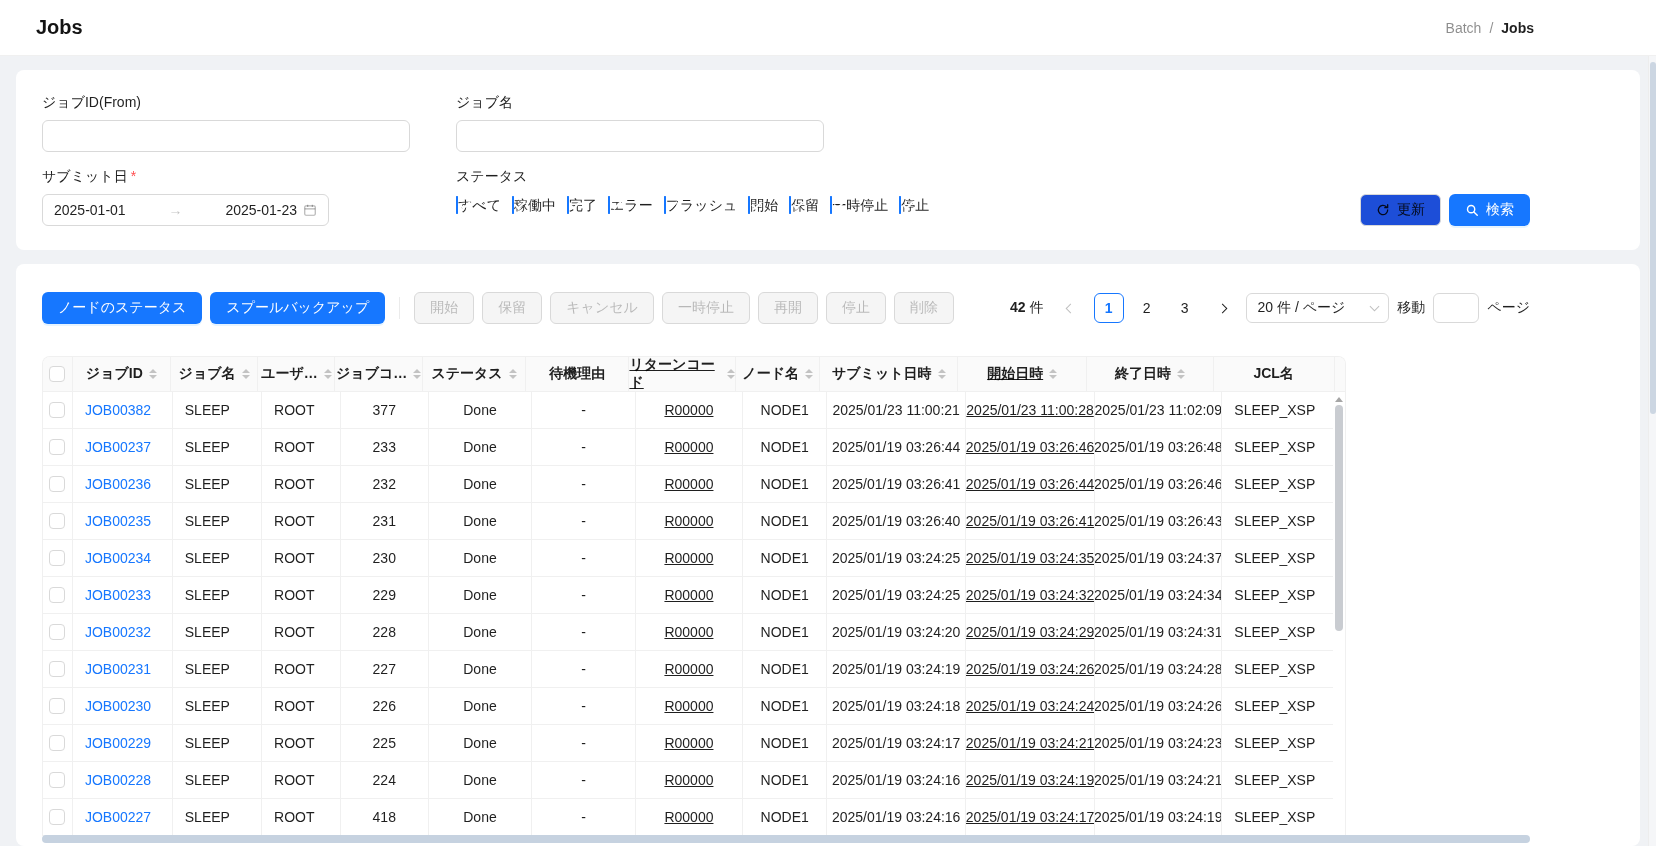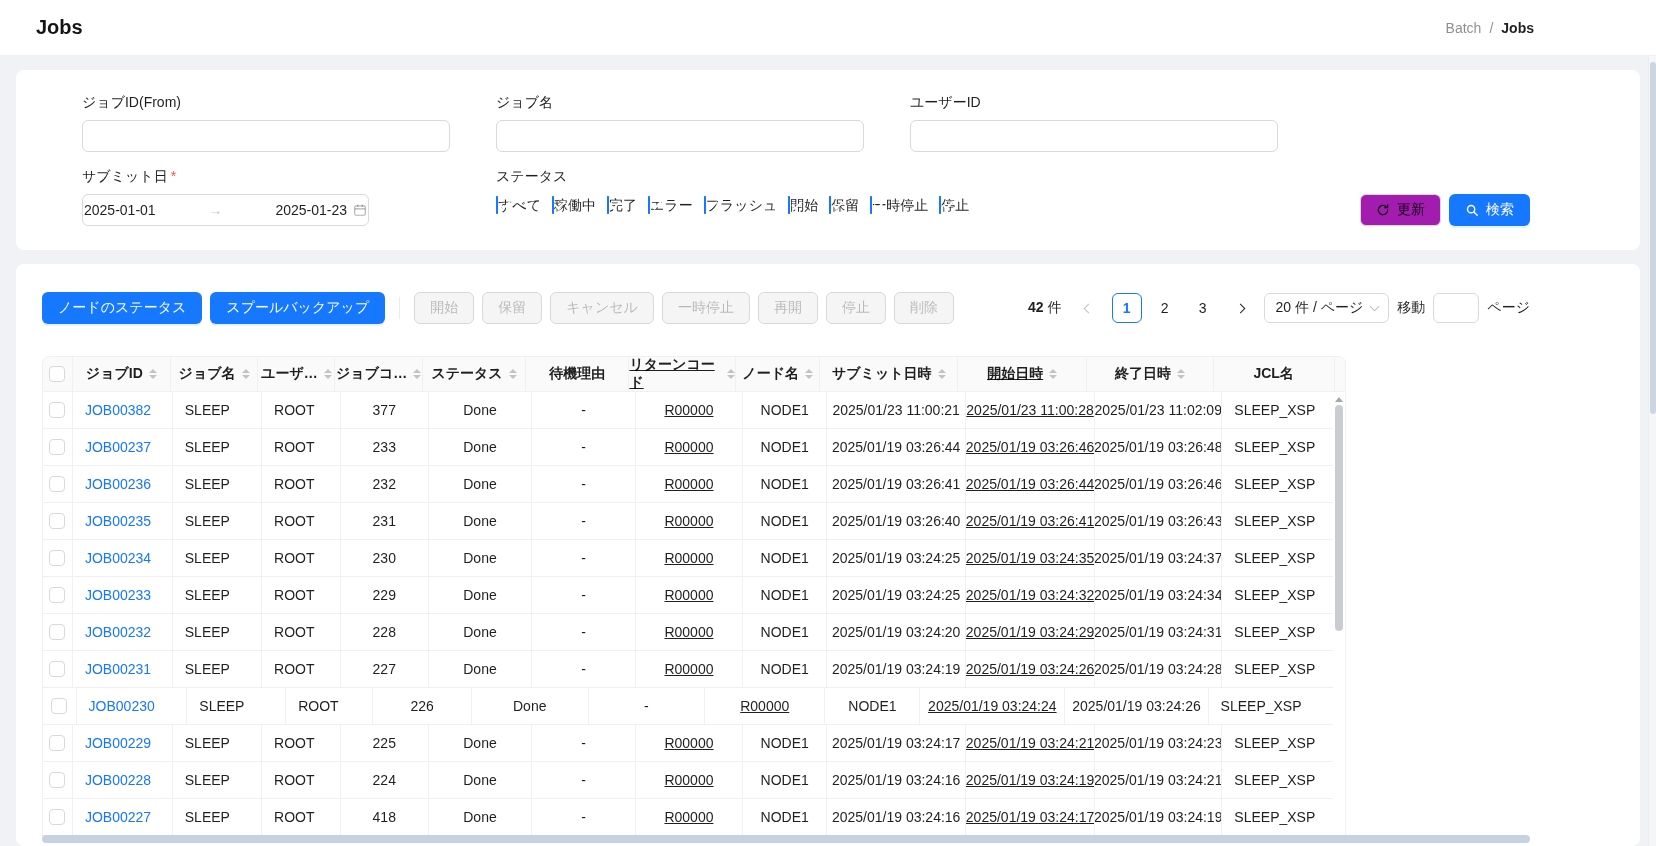--- a/index.html
+++ b/index.html
@@ -16,63 +16,63 @@
   .breadcrumb { display:flex; align-items:center; gap:8px; font-size:14px; }
   .bc-parent { color:rgba(0,0,0,0.45); cursor:pointer; }
   .bc-sep { color:rgba(0,0,0,0.45); }
   .bc-current { color:rgba(0,0,0,0.88); font-weight:600; }
   
   .page { padding:14px 16px 0; height:790px; display:flex; flex-direction:column; gap:14px; }
   .card { background:#fff; border-radius:8px; }
   .filter-card { padding:24px 26px; height:180px; }
   .main-card { flex:1; padding:28px 26px 0; position:relative; overflow:hidden; }
   
-  .f-row { display:flex;margin-left:40px; }
+  .f-row { display:flex; }
   .f-row + .f-row { margin-top:16px; }
   .field { width:368px; margin-right:46px; }
   .field label { display:block; font-size:14px; margin-bottom:8px; color:rgba(0,0,0,0.88); }
   .req { color:#ff4d4f; margin-left:3px; }
   .text-input { width:100%; height:32px; border:1px solid #d9d9d9; border-radius:6px;
     padding:0 11px; font-size:14px; font-family:inherit; outline:none; background:#fff; }
   .range-picker { width:287px; height:32px; border:1px solid #d9d9d9; border-radius:6px;
-    display:flex; align-items:center; padding:0 1px; gap:6px; background:#fff; cursor:pointer; }
+    display:flex; align-items:center; padding:0 11px; gap:6px; background:#fff; cursor:pointer; }
   .range-picker .date { color:rgba(0,0,0,0.88); }
   .range-picker .arrow { color:rgba(0,0,0,0.25); flex:1; text-align:center; }
   .status-field { width:auto; flex:1; margin-right:0; }
   .status-row { display:flex; align-items:center; height:32px; }
   .cb-item { display:inline-flex; align-items:center; gap:8px; margin-right:11px; cursor:pointer; }
   .cbx { width:16px; height:16px; border-radius:4px; position:relative; flex:0 0 16px;
     border:1px solid #d9d9d9; background:#fff; }
   .cbx.checked { background:#1677ff; border-color:#1677ff; }
   .cbx.checked::after { content:""; position:absolute; left:4.5px; top:1.5px; width:4px; height:8px;
     border-right:2px solid #fff; border-bottom:2px solid #fff; transform:rotate(45deg); }
   .f-actions { margin-left:auto; align-self:flex-end; display:flex; gap:8px; margin-right:84px; }
   
   .btn { height:32px; border-radius:6px; font-size:14px; padding:0 15px; font-family:inherit;
     display:inline-flex; align-items:center; justify-content:center; gap:7px; border:1px solid transparent; cursor:pointer; }
   .btn-primary { background:#1677ff; color:#fff; box-shadow:0 2px 0 rgba(5,145,255,0.1); }
-  .btn-default { background:#a21caf; border-color:#d9d9d9; color:rgba(0,0,0,0.88); }
+  .btn-default { background:#1d4ed8; border-color:#d9d9d9; color:rgba(0,0,0,0.88); }
   .btn-disabled { background:rgba(0,0,0,0.04); border-color:#d9d9d9; color:rgba(0,0,0,0.25); cursor:not-allowed; }
   
   .toolbar { width:1488px; display:flex; align-items:center; justify-content:space-between; }
   .toolbar-left { display:flex; align-items:center; gap:8px; }
   .vdiv { width:1px; height:22px; background:rgba(5,5,5,0.08); margin:0 6px; }
   .pagination { display:flex; align-items:center; gap:8px; }
   .pg-total { margin-right:4px; }
   .pg-total b { font-weight:700; }
   .pg-btn { min-width:30px; height:30px; display:inline-flex; align-items:center; justify-content:center;
     border-radius:6px; border:1px solid transparent; background:transparent; color:rgba(0,0,0,0.88);
     font-size:14px; cursor:pointer; font-family:inherit; }
   .pg-btn.active { border-color:#1677ff; color:#1677ff; background:#fff; font-weight:600; }
   .chev { display:inline-block; width:7px; height:7px; border-left:1.6px solid currentColor; border-bottom:1.6px solid currentColor; }
   .chev.l { transform:rotate(45deg); }
   .chev.r { transform:rotate(225deg); }
   .pg-prev { color:rgba(0,0,0,0.25); cursor:default; }
   .size-select { height:30px; border:1px solid #d9d9d9; border-radius:6px; background:#fff;
-    display:flex; align-items:center; gap:8px; padding:0 10px 0 11px; cursor:pointer; color:rgba(0,0,0,0.88); }
+    display:flex; align-items:center; gap:26px; padding:0 10px 0 11px; cursor:pointer; color:rgba(0,0,0,0.88); }
   .chev-d { width:7px; height:7px; border-right:1.4px solid rgba(0,0,0,0.25); border-bottom:1.4px solid rgba(0,0,0,0.25);
     transform:rotate(45deg); margin-top:-3px; }
   .jump-input { width:46px; height:30px; border:1px solid #d9d9d9; border-radius:6px; padding:0 8px; font-family:inherit; outline:none; }
   
   .table { margin-top:32px; width:1304px; position:relative; border:1px solid #f0f0f0; border-bottom:none;
     border-radius:8px 8px 0 0; overflow:hidden; background:#fff; }
   .thead { display:flex; height:35px; background:#fafafa; border-bottom:1px solid #f0f0f0; }
   .th { display:flex; align-items:center; justify-content:center; font-weight:700; font-size:14px;
     border-right:1px solid #f0f0f0; color:rgba(0,0,0,0.88); background:#fafafa; }
   .th.scroll-fill { border-right:none; }
@@ -113,24 +113,20 @@
 <div class="page">
 
   <div class="card filter-card">
     <div class="f-row">
       <div class="field">
         <label>ジョブID(From)</label>
         <input class="text-input" type="text" value="" style="">
       </div>
       <div class="field">
         <label>ジョブ名</label>
-        <input class="text-input" type="text" value="" style="">
-      </div>
-      <div class="field">
-        <label>ユーザーID</label>
         <input class="text-input" type="text" value="" style="">
       </div>
     </div>
     <div class="f-row">
       <div class="field">
         <label><span>サブミット日</span><span class="req">*</span></label>
         <div class="range-picker">
           <span class="date">2025-01-01</span>
           <span class="arrow">→</span>
           <span class="date">2025-01-23</span>
@@ -453,20 +449,21 @@
             <div class="td c1 left">
               <a class="job-link">JOB00230</a>
             </div>
             <div class="td c2 left">SLEEP</div>
             <div class="td c3 left">ROOT</div>
             <div class="td c4">226</div>
             <div class="td c5">Done</div>
             <div class="td c6">-</div>
             <div class="td c7">R00000</div>
             <div class="td c8">NODE1</div>
+            <div class="td c9">2025/01/19 03:24:18</div>
             <div class="td c10">2025/01/19 03:24:24</div>
             <div class="td c11">2025/01/19 03:24:26</div>
             <div class="td c12 left">SLEEP_XSP</div>
           </div>
           <div class="tr">
             <div class="td c0">
               <span class="cbx"></span>
             </div>
             <div class="td c1 left">
               <a class="job-link">JOB00229</a>

